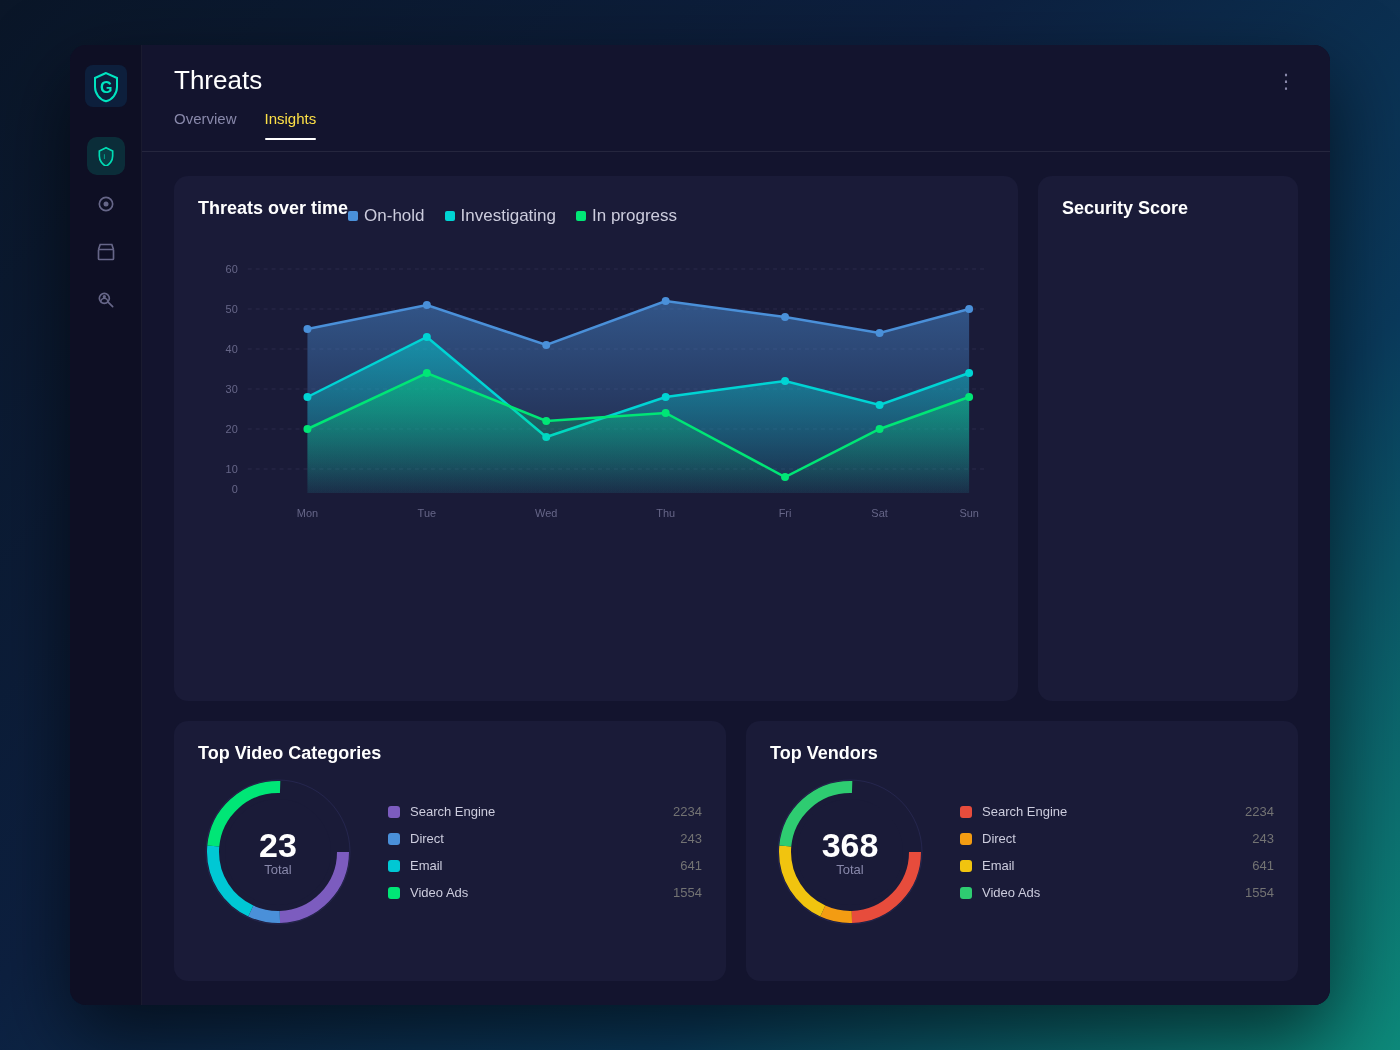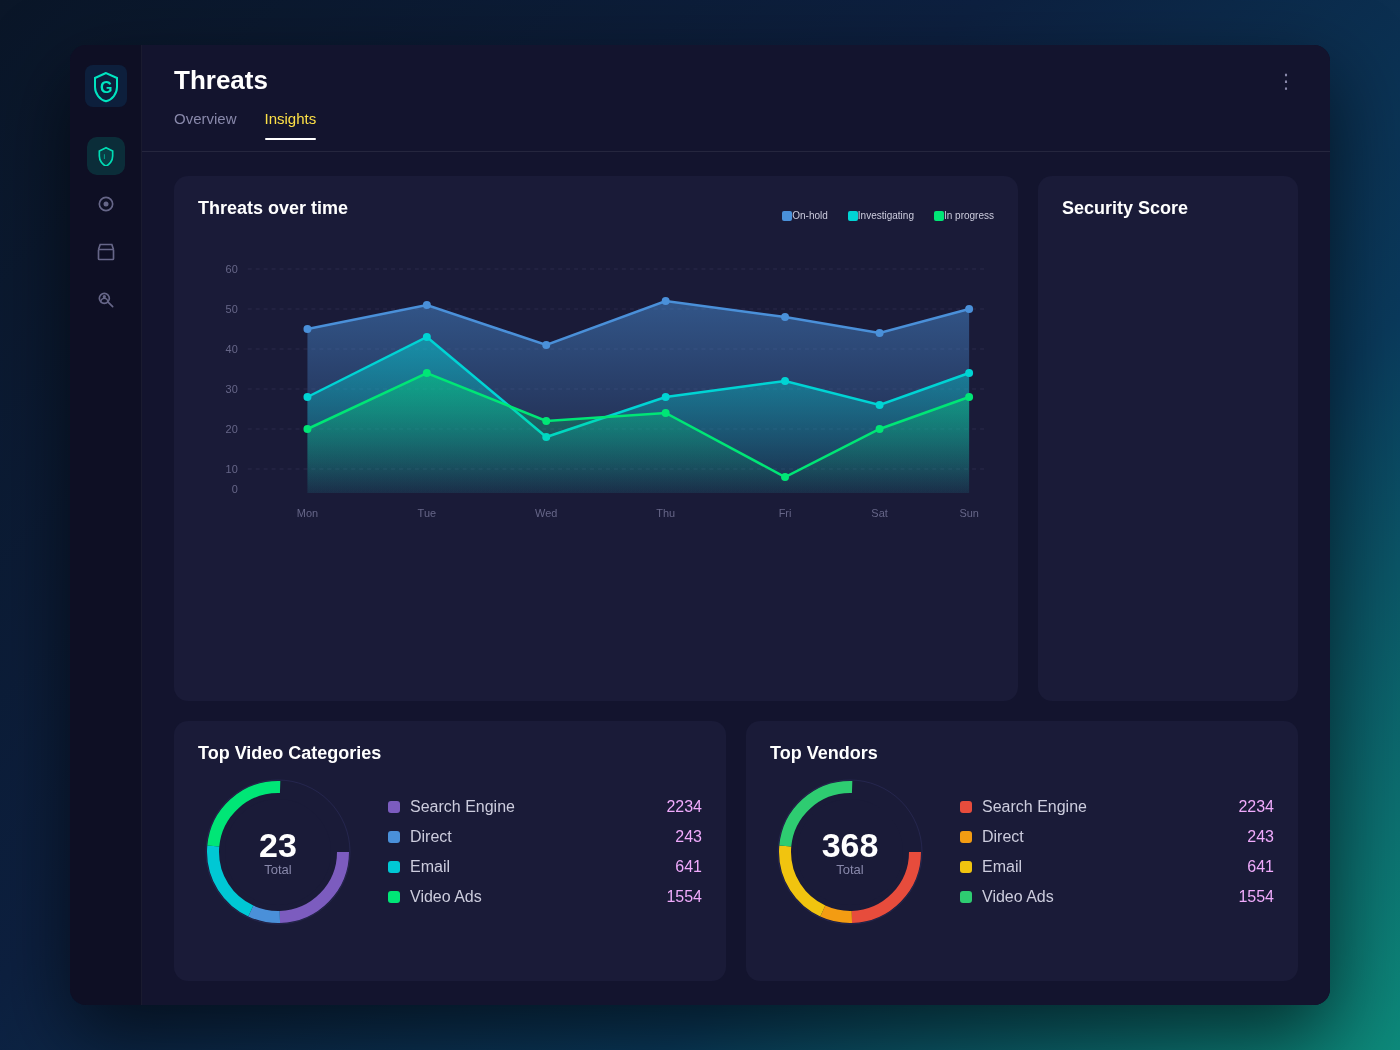--- a/index.html
+++ b/index.html
@@ -61,21 +61,21 @@
     }
     
     .header {
       display: flex;
       align-items: center;
       justify-content: space-between;
       padding: 20px 32px 0;
     }
     .header-title {
       font-size: 26px;
-      font-weight: 700;
+      font-weight: 400;
       color: #ffffff;
     }
     .header-menu {
       color: #8888aa;
       font-size: 20px;
       cursor: pointer;
       letter-spacing: 2px;
     }
     
     .tabs {
@@ -138,31 +138,32 @@
     .card-title {
       font-size: 18px;
       font-weight: 600;
       color: #ffffff;
       margin-bottom: 14px;
     }
     
     .chart-header {
       display: flex;
       align-items: center;
-      justify-content: space-between;
+      justify-content: flex-start;
       margin-bottom: 16px;
     }
     .legend {
       display: flex;
       gap: 20px;
     }
     .legend-item {
       display: flex;
       align-items: center;
-      font-size: 10px;
+      gap: 6px;
+      font-size: 17px;
       color: #ccccdd;
     }
     .legend-dot {
       width: 10px;
       height: 10px;
       border-radius: 2px;
     }
     
     .chart-svg-wrap {
       width: 100%;
@@ -218,34 +219,34 @@
     .legend-table {
       display: flex;
       flex-direction: column;
       gap: 12px;
       flex: 1;
     }
     .legend-row {
       display: flex;
       align-items: center;
       gap: 10px;
-      font-size: 16px;
+      font-size: 13px;
       color: #ccccdd;
     }
     .legend-sq {
       width: 12px;
       height: 12px;
       border-radius: 3px;
       flex-shrink: 0;
     }
     .legend-name {
       flex: 1;
     }
     .legend-val {
-      color: #f0abfc;
+      color: #737373;
       font-weight: 500;
     }
   </style>
 </head>
 <body>
 
 <div class="app-window">
 
   <div class="sidebar">
 

